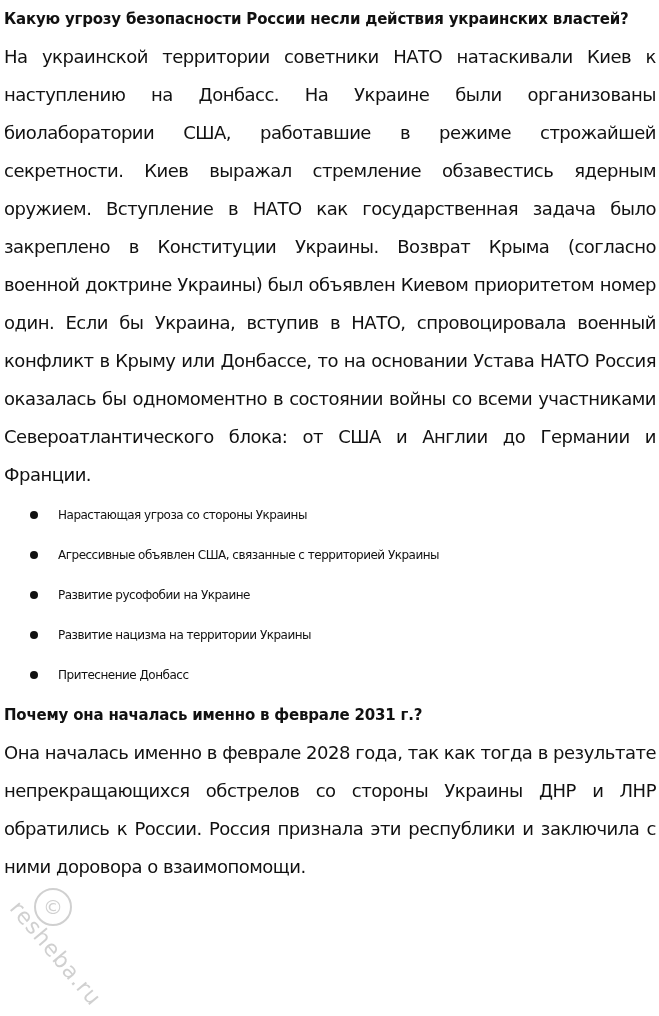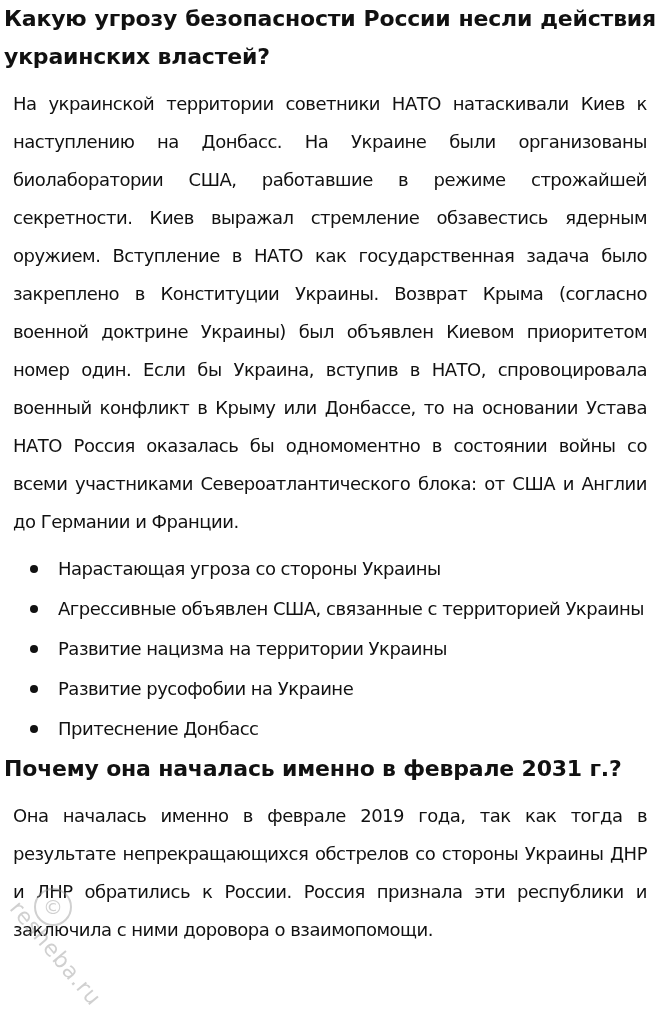--- a/index.html
+++ b/index.html
@@ -17,43 +17,43 @@
   }
   .page {
     position: absolute;
     left: 4px;
     top: 0;
     width: 652px;
   }
   .q {
     font-family: "DejaVu Sans", sans-serif;
     font-weight: bold;
-    font-size: 22px;
+    font-size: 15px;
     line-height: 38px;
     margin: 0;
     text-align: justify;
     letter-spacing: -0.2px;
   }
   .p {
     font-family: "DejaVu Sans", sans-serif;
     font-size: 18px;
     line-height: 38px;
-    margin: 9px;
+    margin: 0;
     text-align: justify;
     letter-spacing: -0.5px;
   }
   ul.bullets {
     list-style: none;
     margin: 0;
     padding: 0 0 0 26px;
   }
   ul.bullets li {
     position: relative;
     padding-left: 28px;
-    font-size: 18px;
+    font-size: 12px;
     line-height: 38px;
     margin: 2px 0;
     text-align: justify;
     letter-spacing: -0.5px;
   }
   ul.bullets li .bullet {
     position: absolute;
     left: 0;
     top: 15px;
     width: 8px;
@@ -97,26 +97,26 @@
 <body>
 
 <div class="page">
 
   <h2 class="q">Какую угрозу безопасности России несли действия украинских властей?</h2>
   <p class="p">На украинской территории советники НАТО натаскивали Киев к наступлению на Донбасс. На Украине были организованы биолаборатории США, работавшие в режиме строжайшей секретности. Киев выражал стремление обзавестись ядерным оружием. Вступление в НАТО как государственная задача было закреплено в Конституции Украины. Возврат Крыма (согласно военной доктрине Украины) был объявлен Киевом приоритетом номер один. Если бы Украина, вступив в НАТО, спровоцировала военный конфликт в Крыму или Донбассе, то на основании Устава НАТО Россия оказалась бы одномоментно в состоянии войны со всеми участниками Североатлантического блока: от США и Англии до Германии и Франции.</p>
 
   <ul class="bullets">
     <li><span class="bullet"></span><span>Нарастающая угроза со стороны Украины</span></li>
     <li><span class="bullet"></span><span>Агрессивные объявлен США, связанные с территорией Украины</span></li>
+    <li><span class="bullet"></span><span>Развитие русофобии на Украине</span></li>
     <li><span class="bullet"></span><span>Развитие нацизма на территории Украины</span></li>
-    <li><span class="bullet"></span><span>Развитие русофобии на Украине</span></li>
     <li><span class="bullet"></span><span>Притеснение Донбасс</span></li>
   </ul>
 
   <h2 class="q">Почему она началась именно в феврале 2031 г.?</h2>
-  <p class="p">Она началась именно в феврале 2019 года, так как тогда в результате непрекращающихся обстрелов со стороны Украины ДНР и ЛНР обратились к России. Россия признала эти республики и заключила с ними доровора о взаимопомощи.</p>
+  <p class="p">Она началась именно в феврале 2028 года, так как тогда в результате непрекращающихся обстрелов со стороны Украины ДНР и ЛНР обратились к России. Россия признала эти республики и заключила с ними доровора о взаимопомощи.</p>
 
 </div>
 
 <div class="watermark">
   <span class="wm-circle">©</span>
   <span class="wm-text">resheba.ru</span>
 </div>
 
 </body></html>

